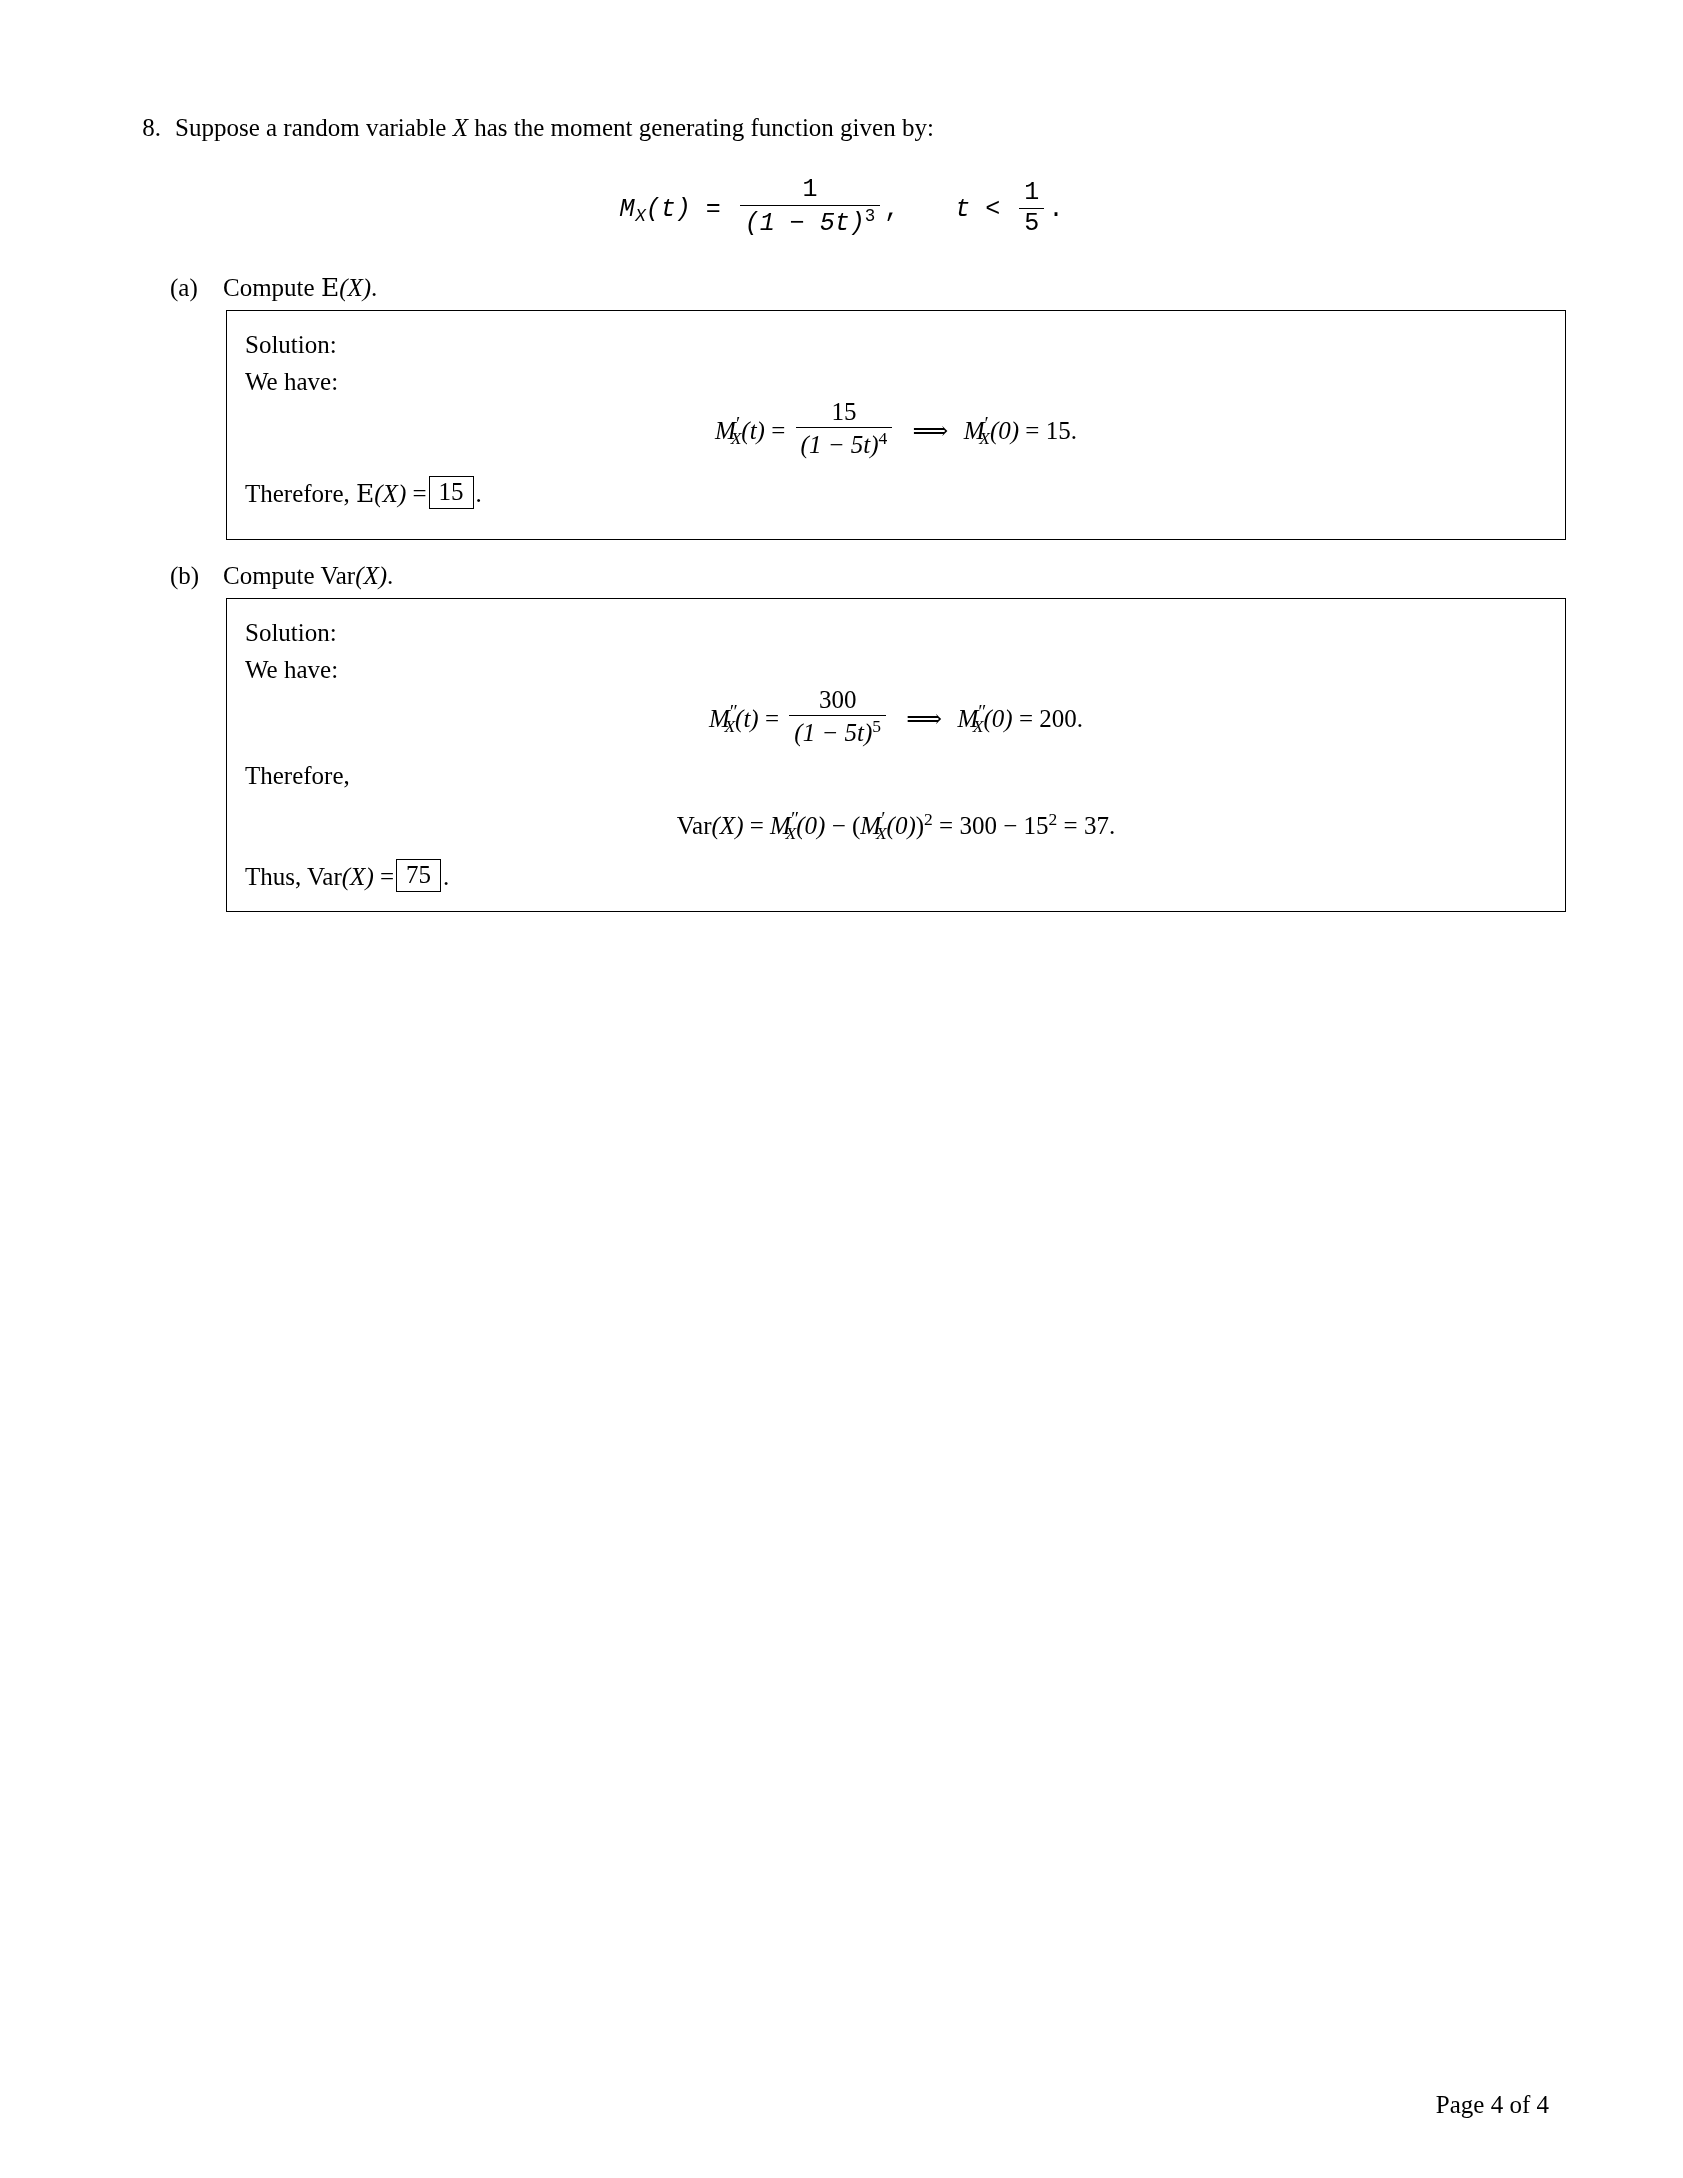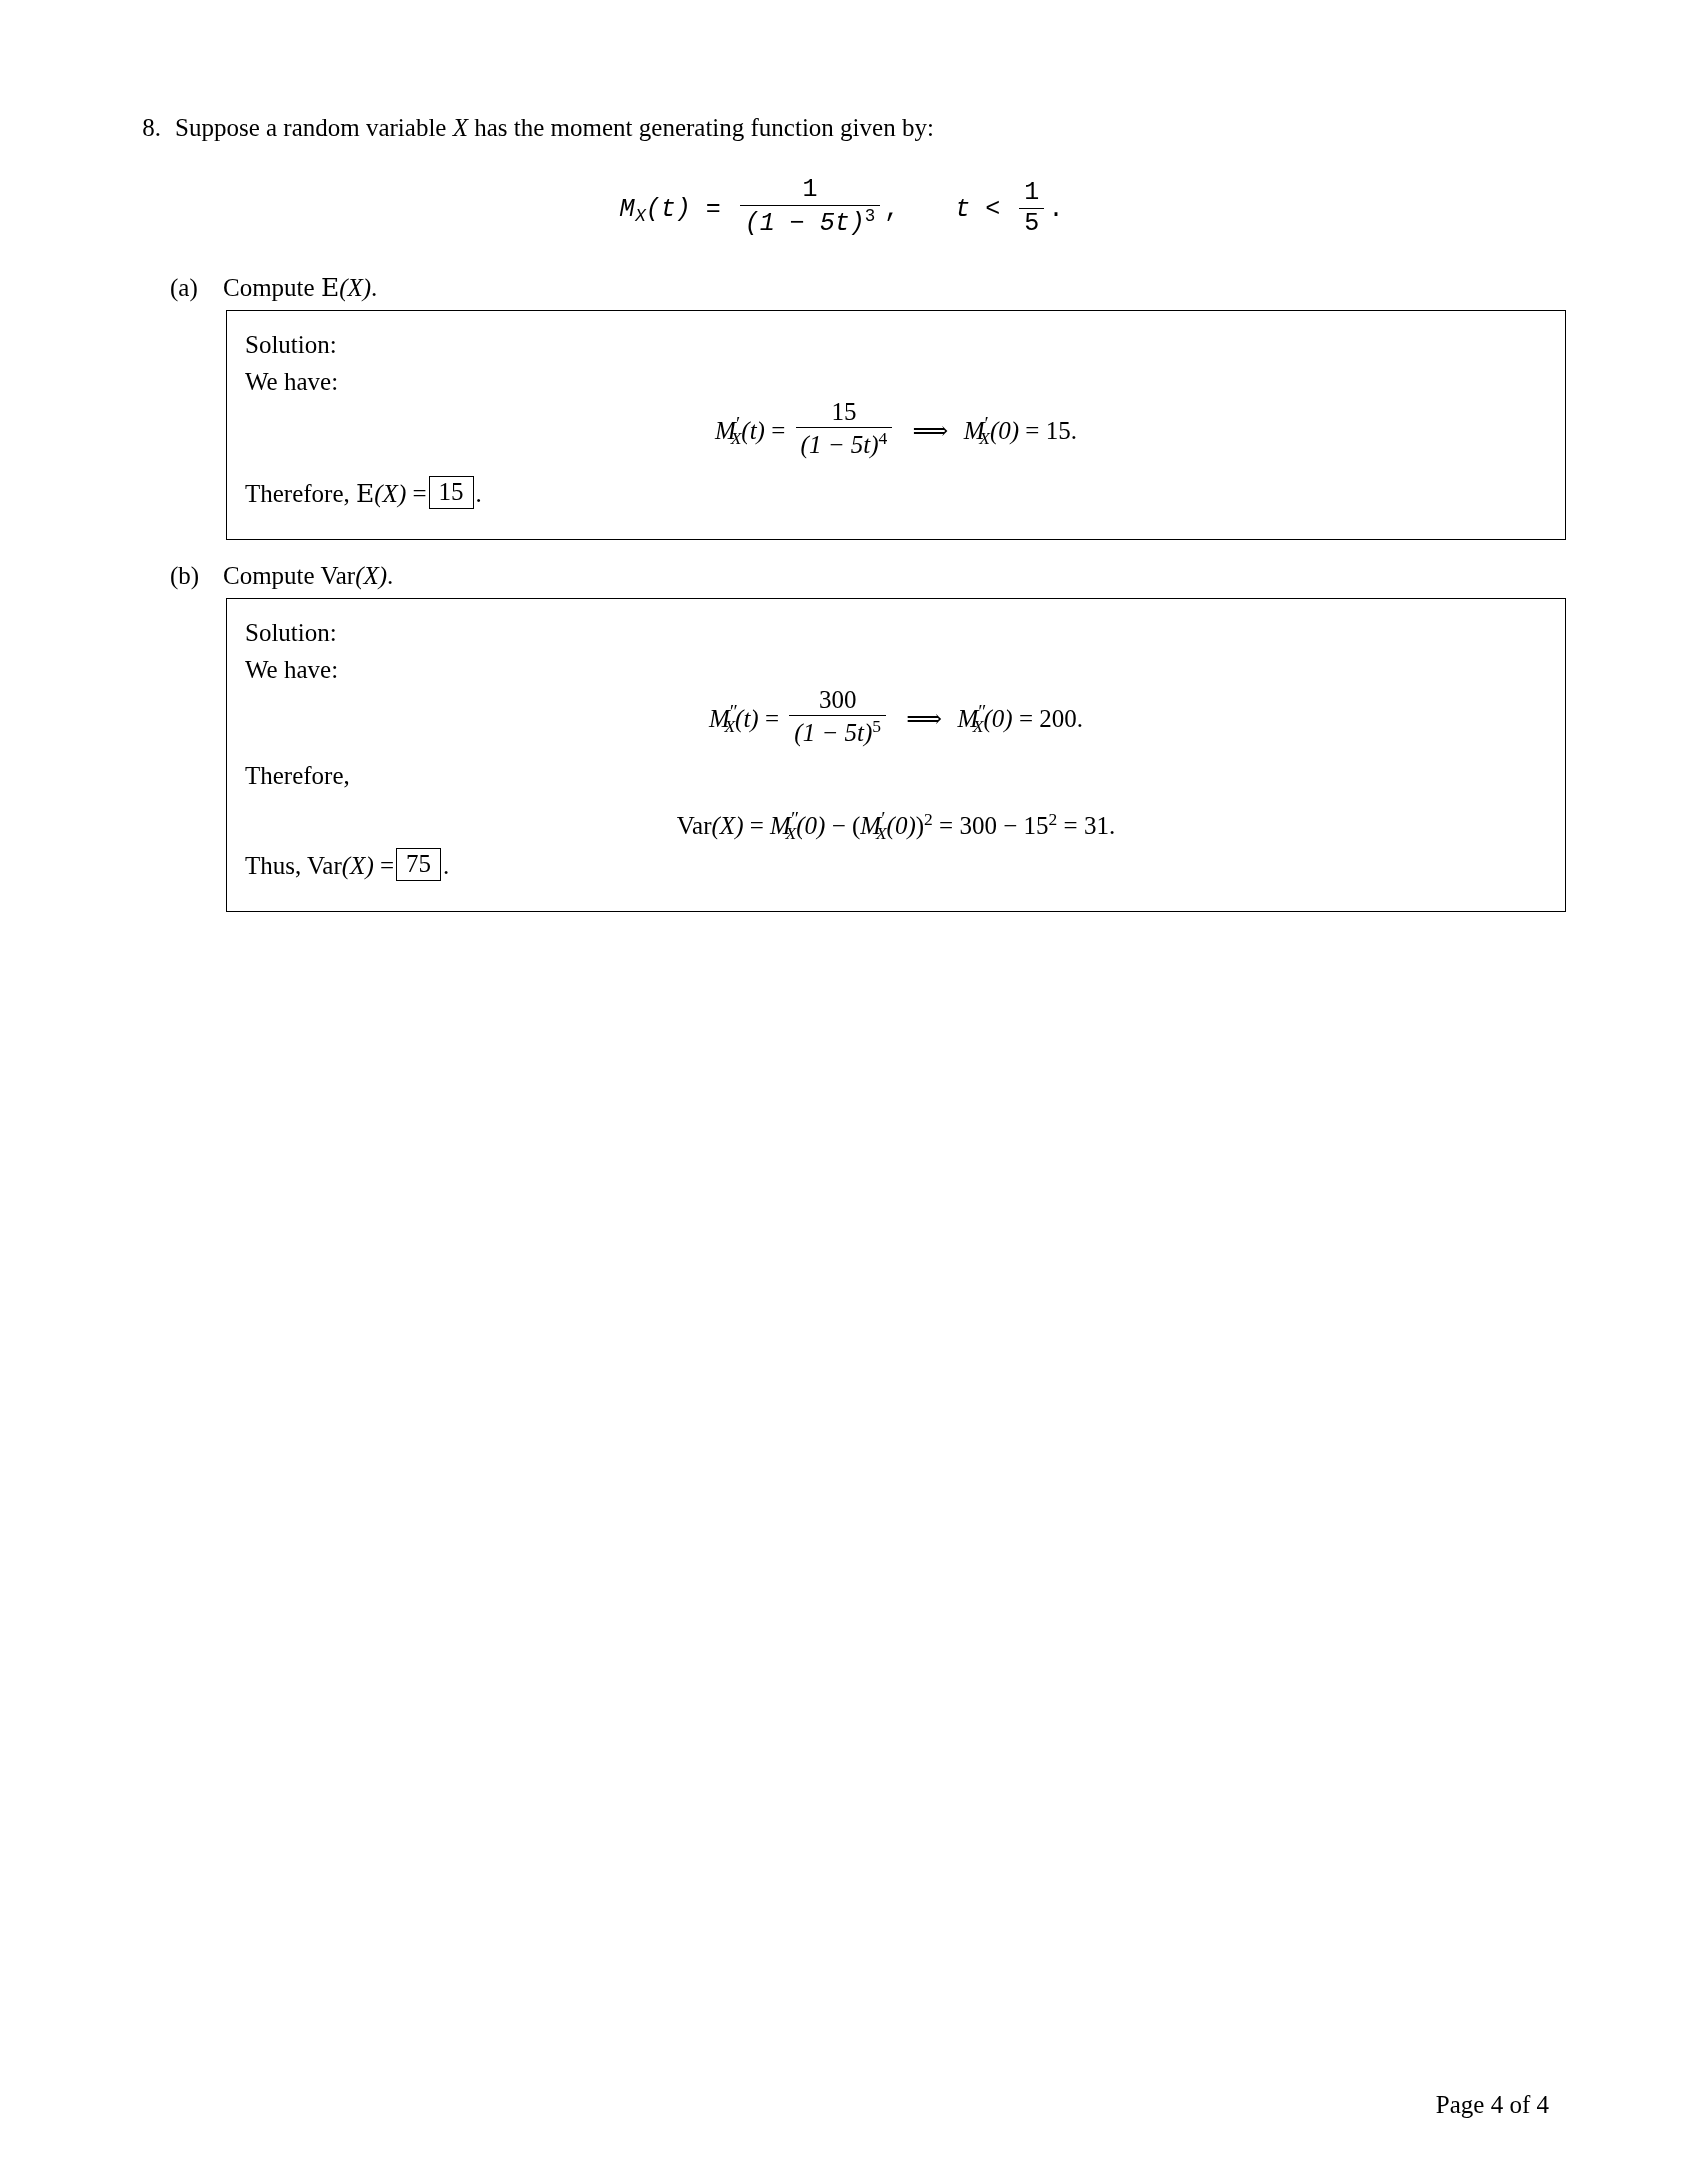--- a/index.html
+++ b/index.html
@@ -255,24 +255,24 @@
         <span class="up">Var</span><span class="mi">(X)</span>
         <span class="mo">=</span>
         <span class="mi">M</span><sup class="prime">″</sup><sub class="msub" style="margin-left:-13px;">X</sub><span class="mi">(0)</span>
         <span class="mo">−</span>
         <span class="mo">(</span><span class="mi">M</span><sup class="prime">′</sup><sub class="msub" style="margin-left:-9px;">X</sub><span class="mi">(0)</span><span class="mo">)</span><sup class="msup">2</sup>
         <span class="mo">=</span>
         <span class="mn">300</span>
         <span class="mo">−</span>
         <span class="mn">15</span><sup class="msup">2</sup>
         <span class="mo">=</span>
-        <span class="mn">31.</span>
+        <span class="mn">37.</span>
       </div>
 
-      <div class="sol-line" style="top:249px;"><span>Thus, </span><span class="up">Var</span><span class="mi">(X)</span>
+      <div class="sol-line" style="top:260px;"><span>Thus, </span><span class="up">Var</span><span class="mi">(X)</span>
         <span class="mo">=</span><span class="ans mn">75</span><span>.</span></div>
 
     </div>
   </div>
 
   <div class="footer">Page 4 of 4</div>
 
 </div>
 
 

